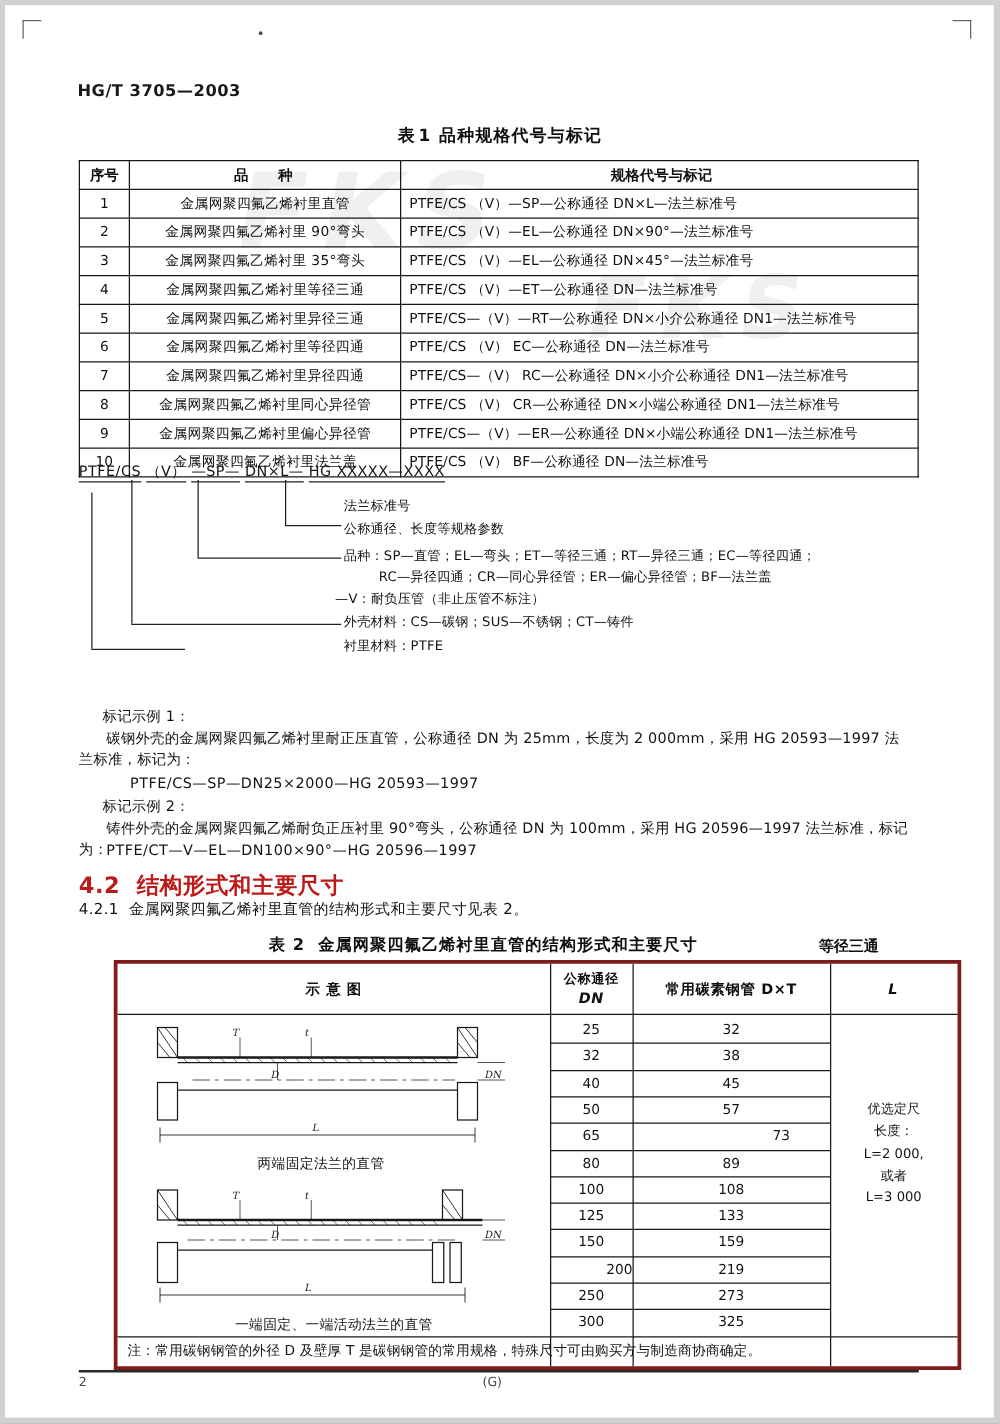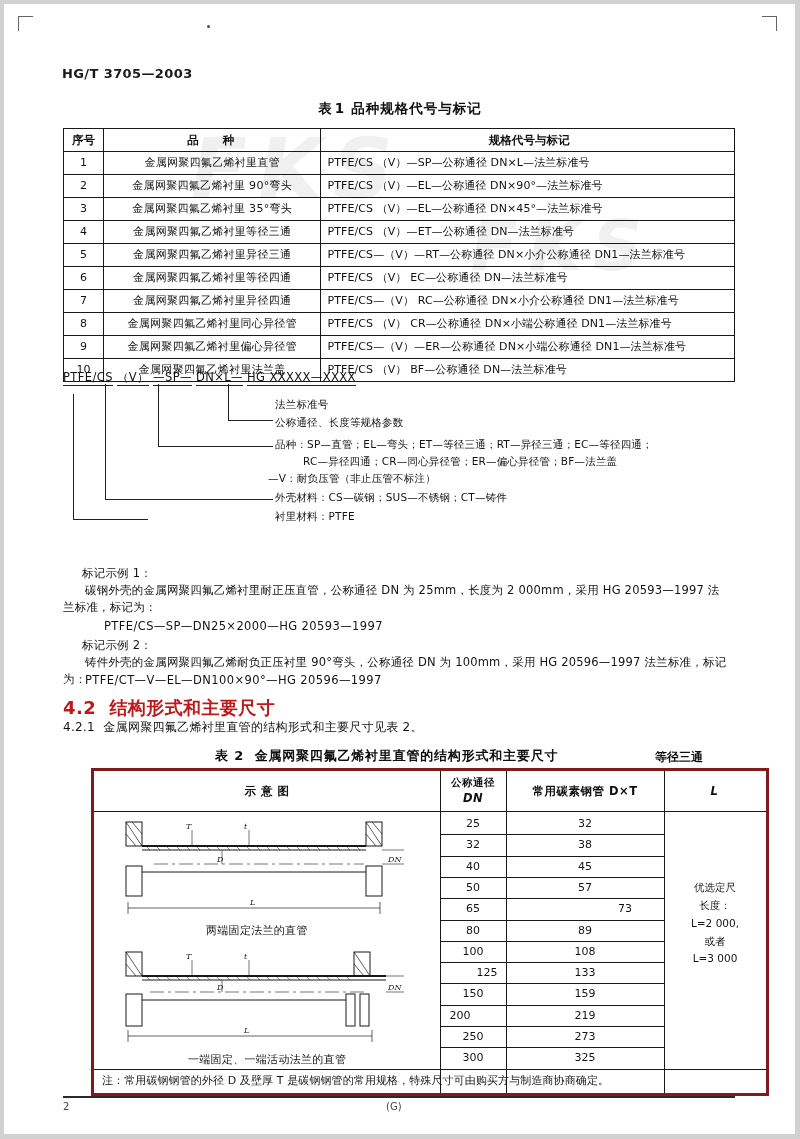--- a/index.html
+++ b/index.html
@@ -522,23 +522,23 @@
     <div class="fig-cap" style="left:94px; top:281px;">一端固定、一端活动法兰的直管</div>
 
     <div id="t2-dn-col">
         <div class="t2-cell" style="left: 346px; top: 46px; width: 66px;">25</div>
         <div class="t2-cell" style="left: 346px; top: 67.3px; width: 66px;">32</div>
         <div class="t2-cell" style="left: 346px; top: 88.6px; width: 66px;">40</div>
         <div class="t2-cell" style="left: 346px; top: 109.9px; width: 66px;">50</div>
         <div class="t2-cell" style="left: 346px; top: 131.2px; width: 66px;">65</div>
         <div class="t2-cell" style="left: 346px; top: 152.5px; width: 66px;">80</div>
         <div class="t2-cell" style="left: 346px; top: 173.8px; width: 66px;">100</div>
-        <div class="t2-cell" style="left: 346px; top: 195.1px; width: 66px; padding-left: 14px;">125</div>
+        <div class="t2-cell" style="left: 346px; top: 195.1px; width: 66px;">125</div>
         <div class="t2-cell" style="left: 346px; top: 216.4px; width: 66px;">150</div>
-        <div class="t2-cell" style="left: 333px; top: 237.7px; width: 66px;">200</div>
+        <div class="t2-cell" style="left: 346px; top: 237.7px; width: 66px; text-align: right;">200</div>
         <div class="t2-cell" style="left: 346px; top: 259px; width: 66px;">250</div>
         <div class="t2-cell" style="left: 346px; top: 280.3px; width: 66px;">300</div>
       </div>
     <div id="t2-dxt-col">
         <div class="t2-cell" style="left: 412px; top: 46px; width: 158px;">32</div>
         <div class="t2-cell" style="left: 412px; top: 67.3px; width: 158px;">38</div>
         <div class="t2-cell" style="left: 412px; top: 88.6px; width: 158px;">45</div>
         <div class="t2-cell" style="left: 412px; top: 109.9px; width: 158px;">57</div>
         <div class="t2-cell" style="left: 412px; top: 131.2px; width: 158px; padding-left: 40px;">73</div>
         <div class="t2-cell" style="left: 412px; top: 152.5px; width: 158px;">89</div>

